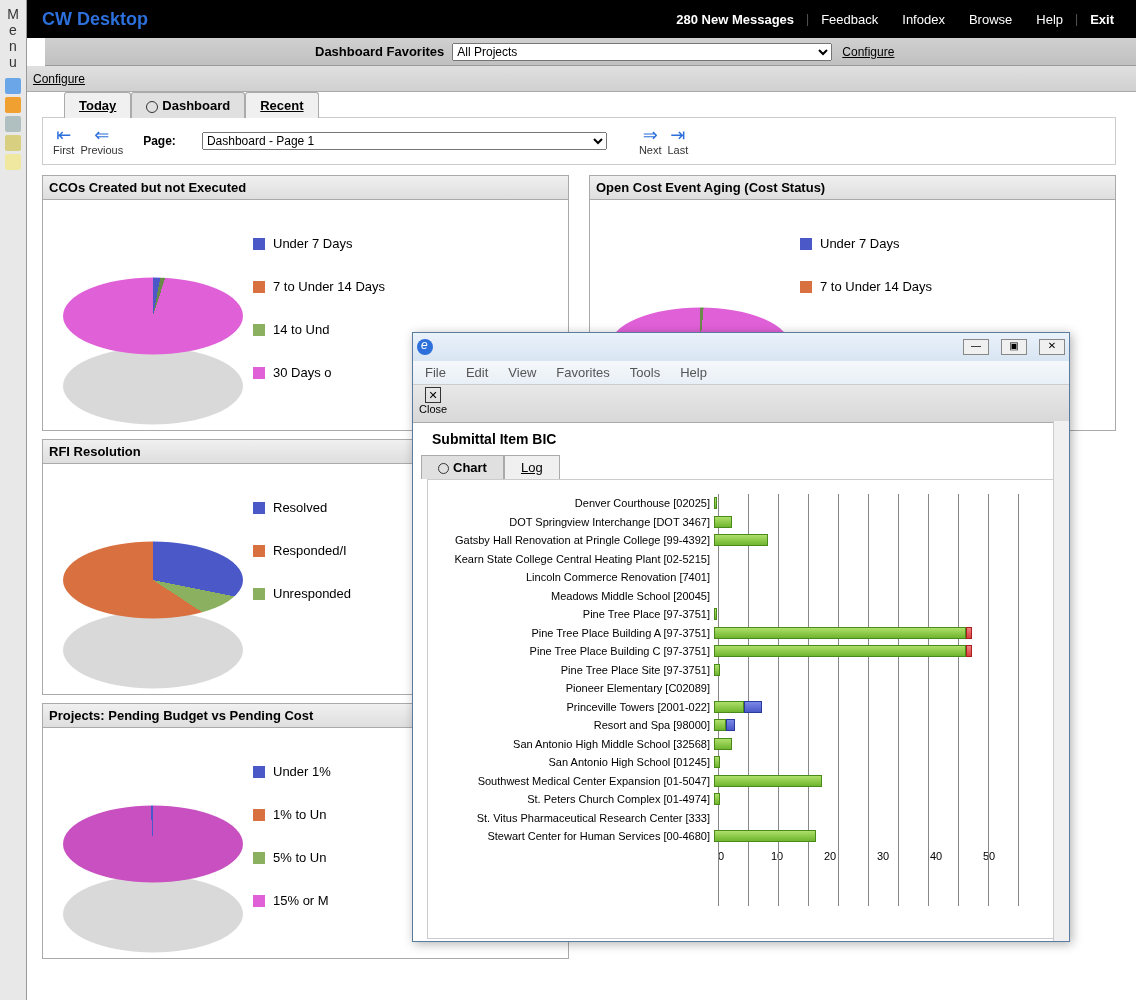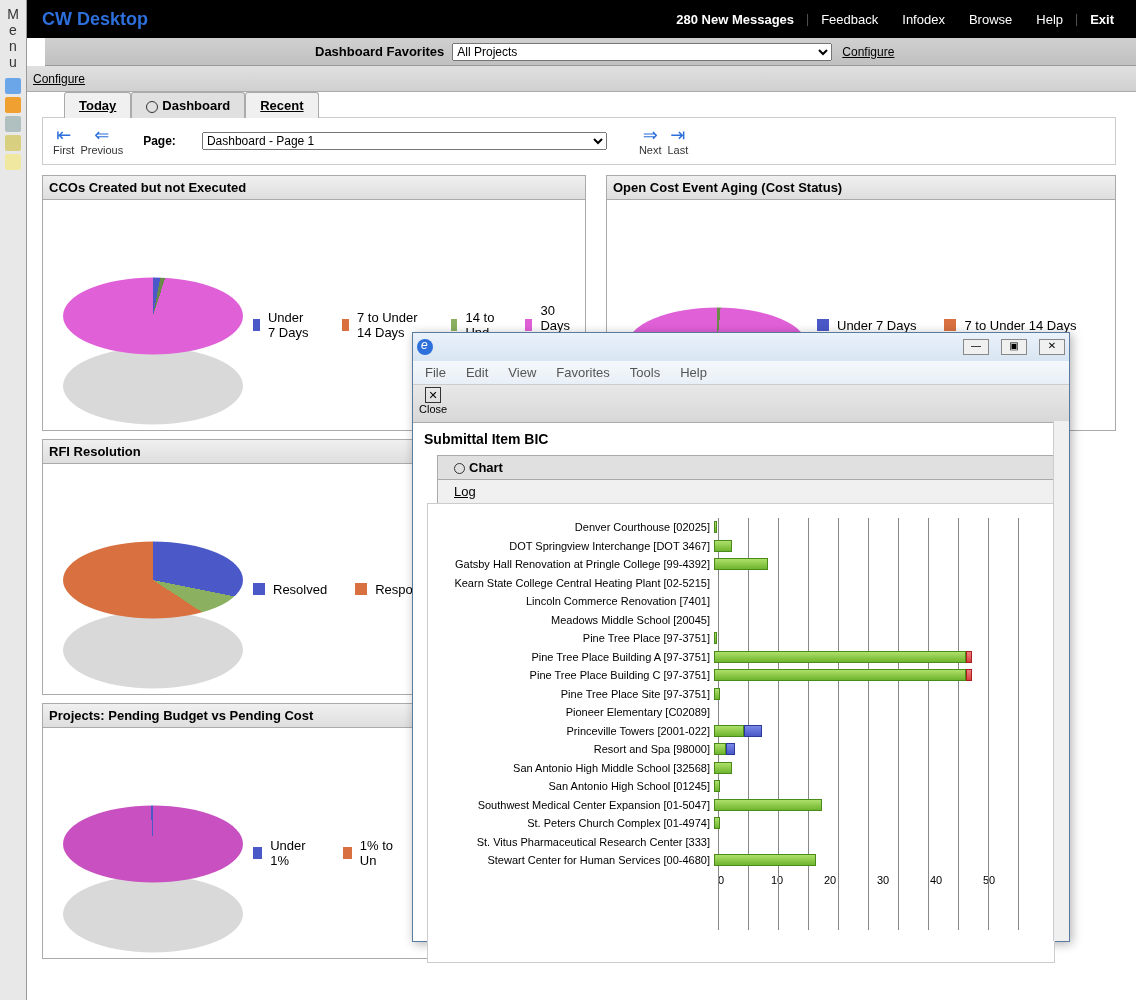--- a/index.html
+++ b/index.html
@@ -45,38 +45,38 @@
 .pagenav select { width: 405px; font-size: 12px; }
 
 
 .grid { display: flex; gap: 20px; margin-top: 10px; }
 .col { flex: 1; display: flex; flex-direction: column; gap: 8px; }
 .widget { border: 1px solid #aaa; }
 .widget .whead { background: linear-gradient(#f0f0f0, #dedede); padding: 4px 6px; font-weight: bold; font-size: 13px; border-bottom: 1px solid #aaa; }
 .widget .wbody { padding: 16px 10px; display: flex; height: 230px; }
 .pie { width: 180px; height: 140px; border-radius: 50%; transform: scaleY(0.55) rotateZ(0deg); margin: 30px 10px; position: relative; }
 .pieshadow { position: absolute; width: 180px; height: 140px; border-radius: 50%; background: rgba(0,0,0,0.15); top: 20px; left: 0; }
-.legend { flex: 1; display: flex; flex-direction: row; gap: 28px; padding-top: 20px; font-size: 13px; }
+.legend { flex: 1; display: flex; flex-direction: column; gap: 28px; padding-top: 20px; font-size: 13px; }
 .legend .li { display: flex; align-items: center; gap: 8px; }
 .legend .sw { width: 12px; height: 12px; }
 
 
 .popup { position: absolute; left: 412px; top: 332px; width: 658px; height: 610px; border: 1px solid #5a7ba0; background: #fff; box-shadow: 2px 2px 10px rgba(0,0,0,0.3); }
 .popup .titlebar { height: 28px; background: linear-gradient(#eaf2fb, #d8e5f2); display: flex; align-items: center; padding: 0 4px; }
 .popup .ieicon { width: 16px; height: 16px; background: #2d6fdb; border-radius: 50%; margin-right: 6px; display: inline-block; position: relative; }
 .popup .ieicon:after { content: "e"; color: #fff; font-style: italic; position: absolute; left: 4px; top: -1px; font-size: 12px; }
 .popup .winbtns { margin-left: auto; display: flex; gap: 12px; }
 .popup .winbtn { width: 26px; height: 16px; border: 1px solid #888; background: #f0f0f0; font-size: 10px; text-align: center; cursor: pointer; }
 .popup .menubar { height: 24px; background: linear-gradient(#f5f8fb, #e8eff6); border-bottom: 1px solid #ccc; display: flex; align-items: center; padding: 0 12px; gap: 20px; color: #555; font-size: 13px; }
 .popup .toolbar { height: 38px; background: linear-gradient(#e8e8e8, #d8d8d8); border-bottom: 1px solid #aaa; padding: 2px 6px; }
 .popup .closebtn { display: inline-block; text-align: center; }
 .popup .closebtn .x { border: 1px solid #333; width: 16px; height: 16px; font-size: 11px; line-height: 14px; margin: 0 auto; }
 .popup .closebtn .t { font-size: 11px; }
-.popup .ptitle { padding: 8px 11px; font-weight: bold; font-size: 14px; }
-.popup .ptabs { display: flex; margin-left: 24px; flex-direction: column; }
+.popup .ptitle { padding: 8px 19px; font-weight: bold; font-size: 14px; }
+.popup .ptabs { display: flex; margin-left: 8px; }
 .popup .ptab { padding: 4px 16px; border: 1px solid #aaa; border-bottom: none; background: #f0f0f0; font-size: 13px; }
 .popup .ptab.active { background: #e0e0e0; }
 .popup .ptab .clock { display: inline-block; width: 11px; height: 11px; border: 1px solid #333; border-radius: 50%; margin-right: 4px; vertical-align: middle; }
 .popup .chartarea { border: 1px solid #ccc; margin: 0 14px; height: 460px; background: #fff; padding: 14px 18px 8px 6px; position: relative; overflow: hidden; }
 
 
 .hbar-row { display: flex; align-items: center; height: 18.5px; font-size: 11px; }
 .hbar-label { width: 280px; text-align: right; padding-right: 4px; color: #000; white-space: nowrap; }
 .hbar-track { flex: 1; position: relative; height: 14px; }
 .hbar { height: 12px; position: absolute; top: 1px; }

